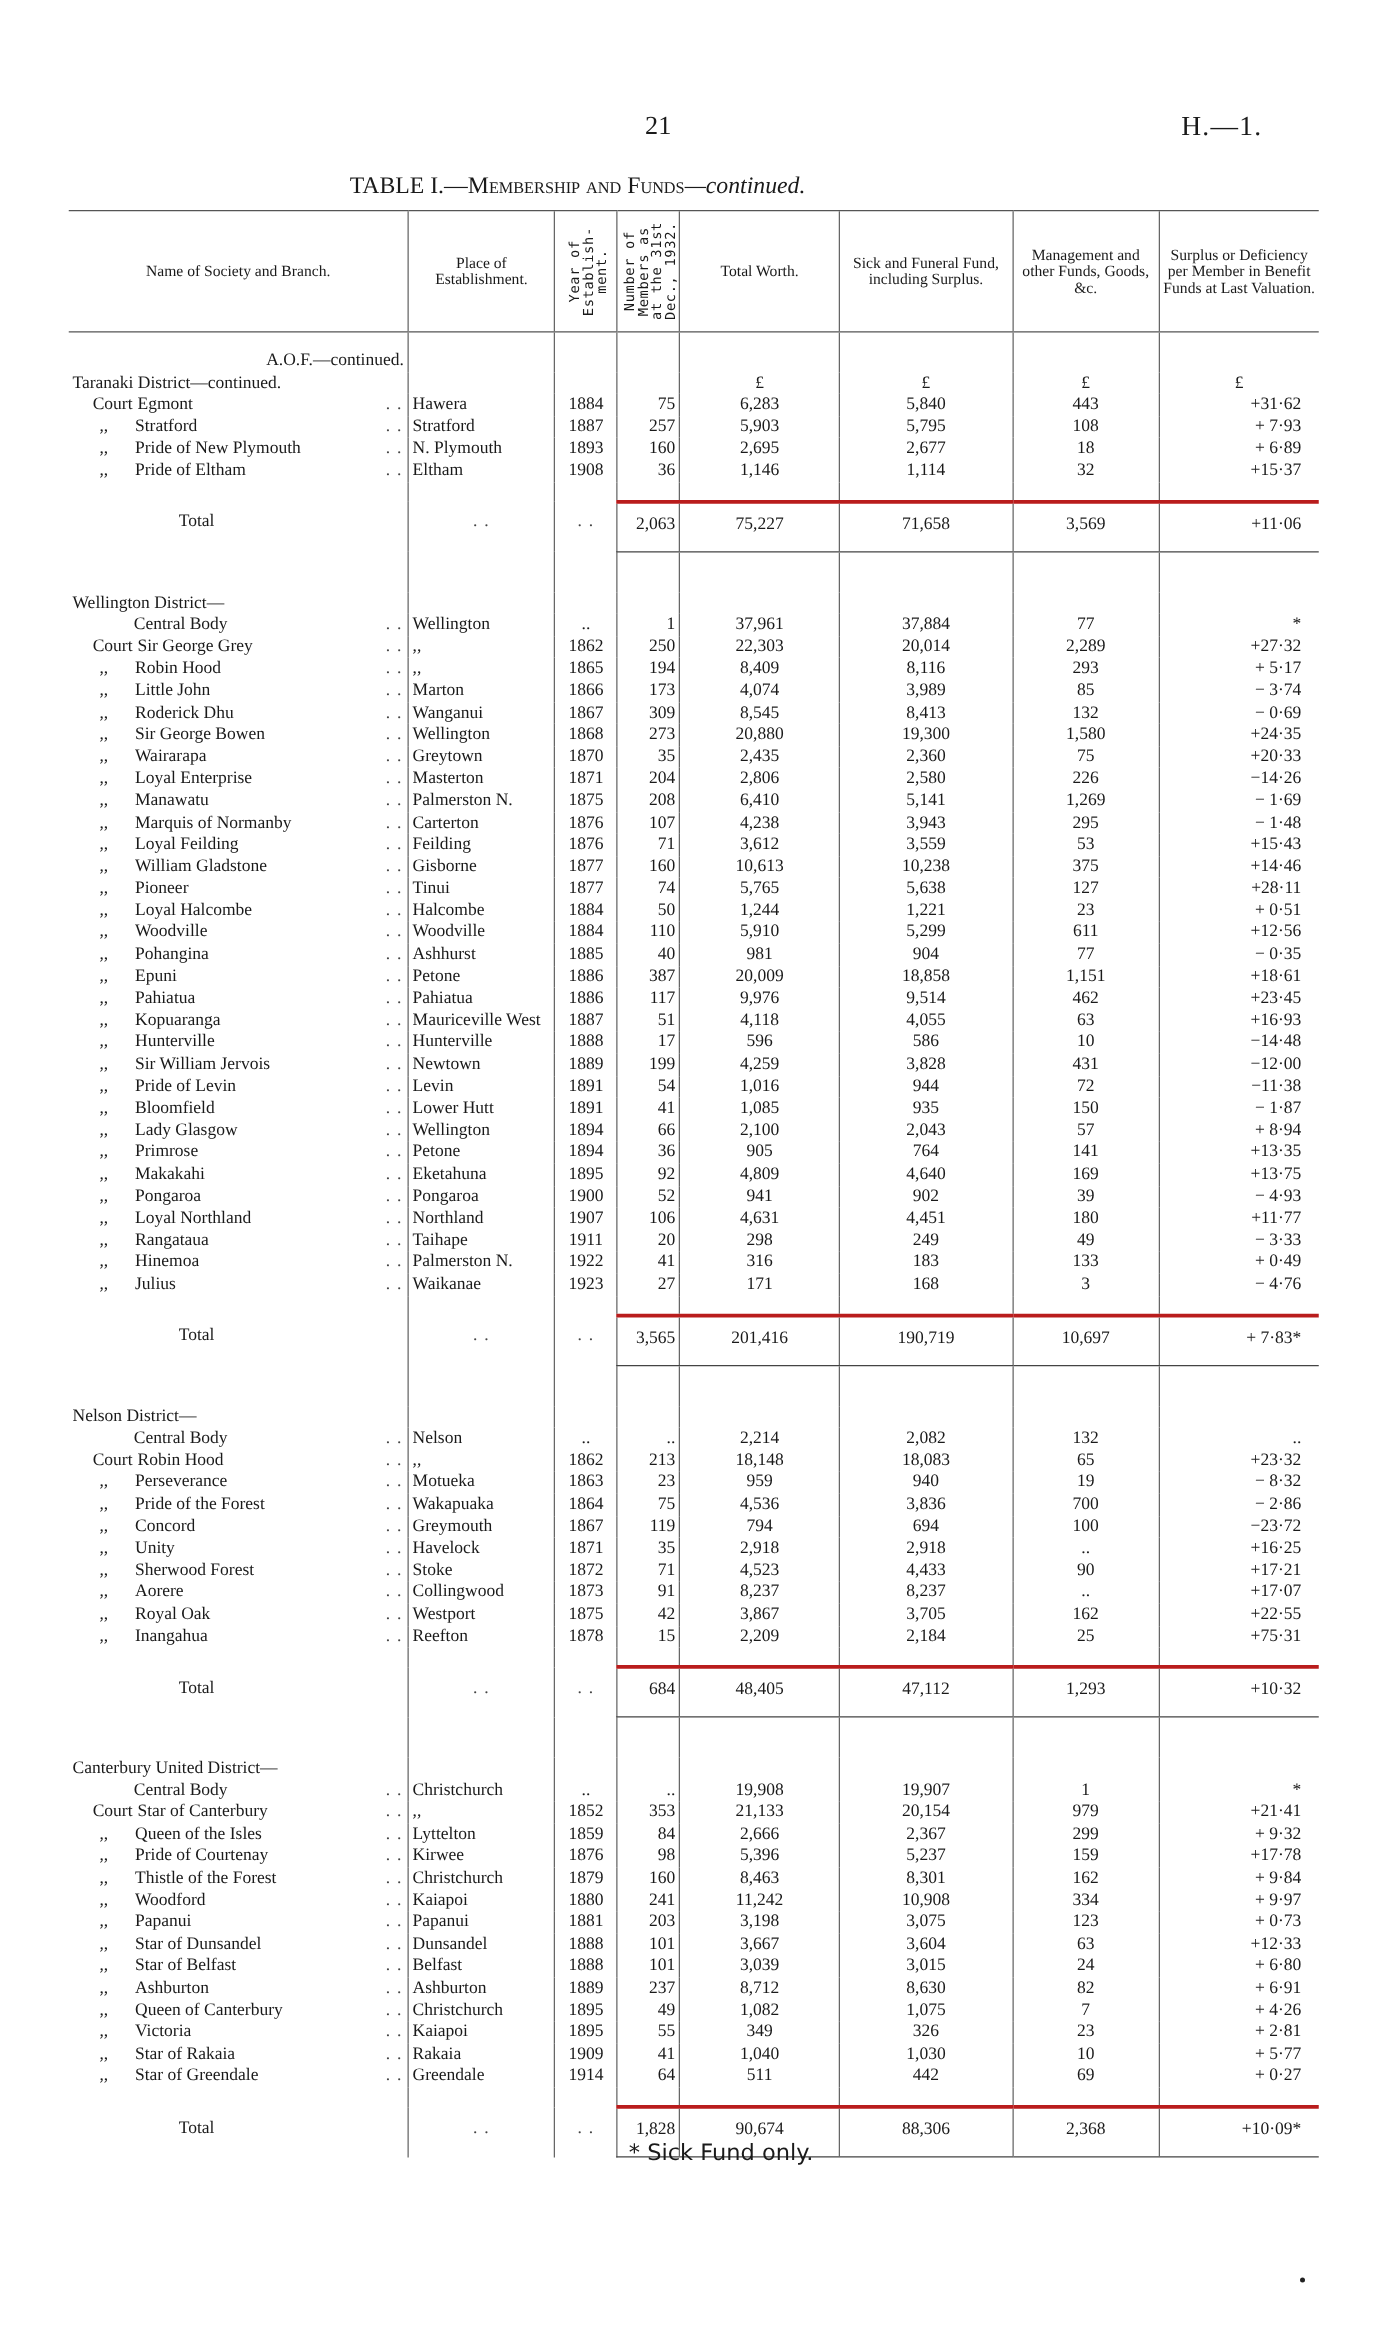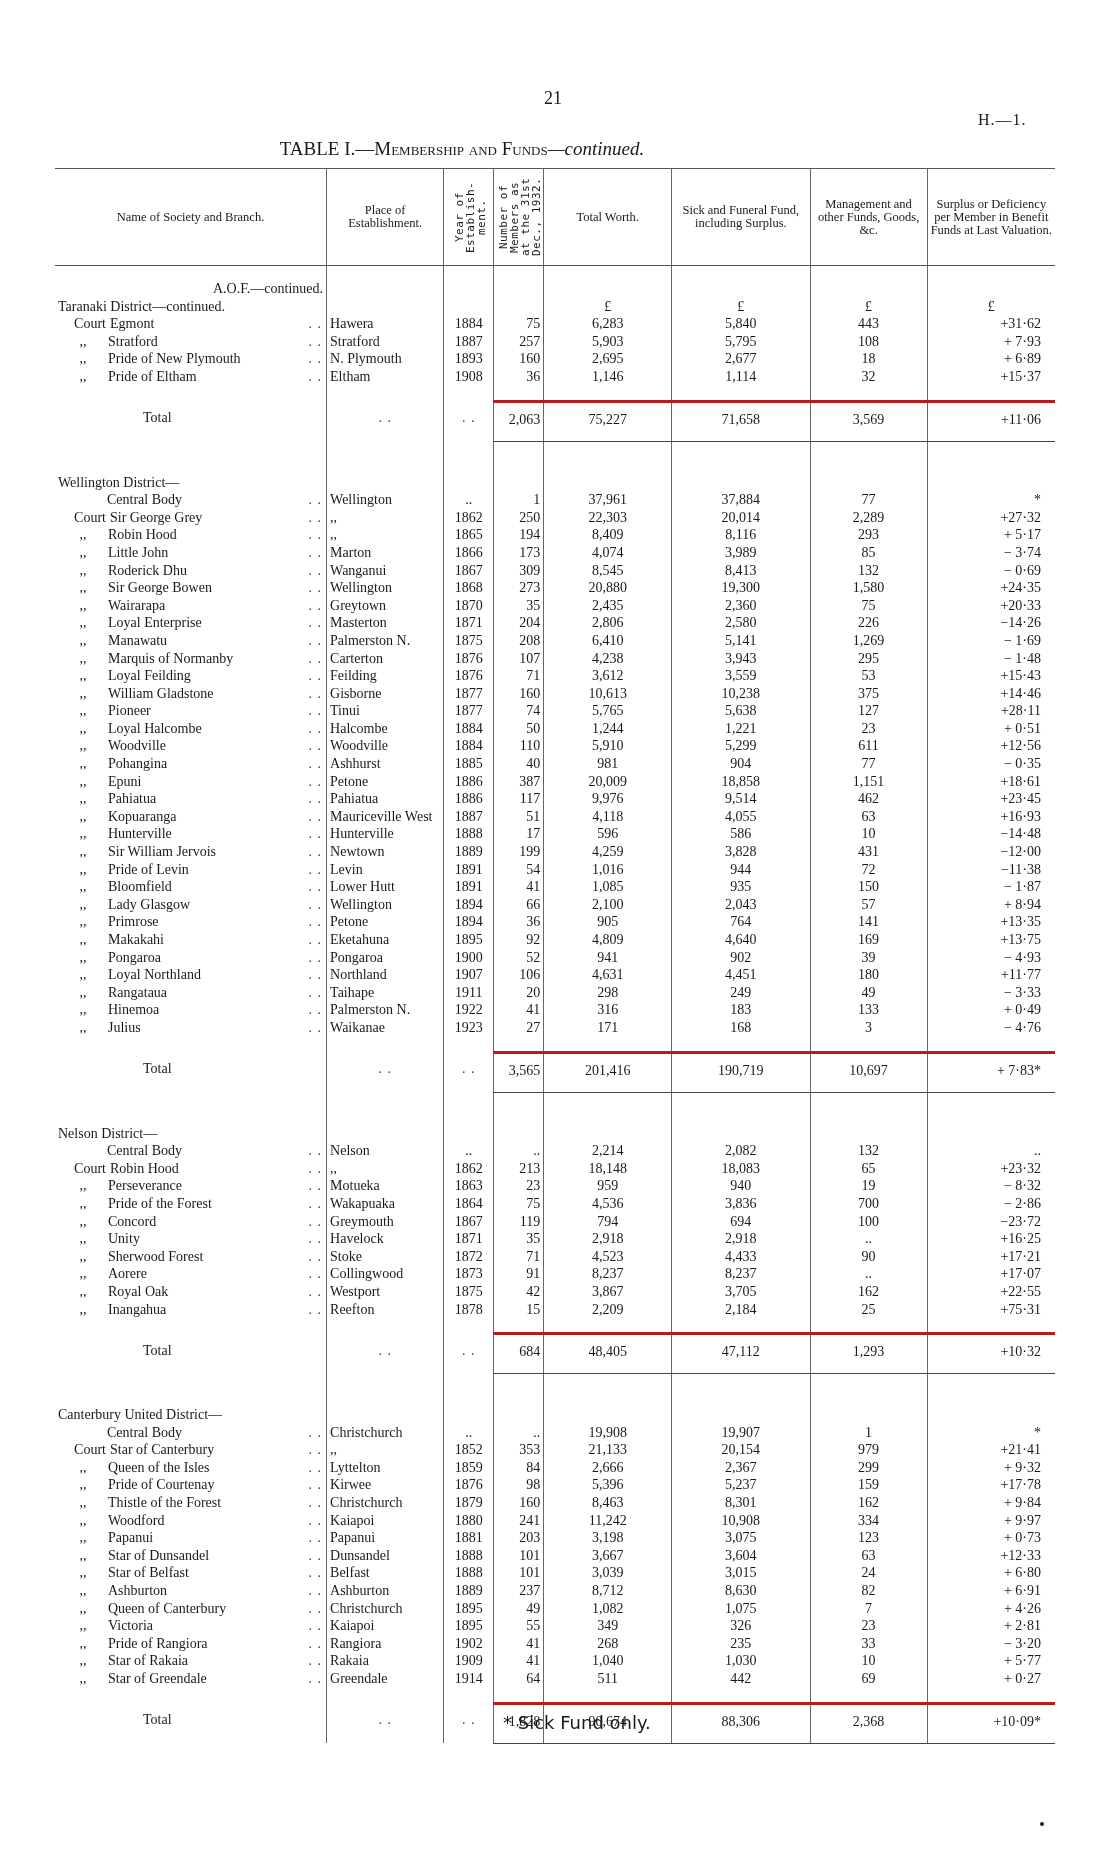--- a/index.html
+++ b/index.html
@@ -1,18 +1,18 @@
 <!DOCTYPE html>
 <html><head>
 <meta charset="utf-8">
 <style>
   html, body { margin: 0; padding: 0; background: #ffffff; }
   body { width: 1114px; height: 1861px; position: relative; font-family: "Liberation Serif", "DejaVu Serif", serif; color: #1a1a1a; overflow: hidden; }
-  .page-num { position: absolute; top: 88px; left: 544px; font-size: 18px; }
-  .doc-ref { position: absolute; top: 88px; left: 978px; font-size: 16px; letter-spacing: 1px; margin-top: 23px; }
+  .page-num { position: absolute; top: 88px; left: 516px; font-size: 21px; }
+  .doc-ref { position: absolute; top: 88px; left: 945px; font-size: 22px; letter-spacing: 1px; }
   .table-title { position: absolute; top: 138px; left: 0; width: 924px; text-align: center; font-size: 19px; }
   .table-title .sc { font-variant: small-caps; }
   .table-title i { font-style: italic; }
   .tbl { position: absolute; left: 55px; top: 168px; width: 1000px; border-collapse: collapse; font-size: 14px; table-layout: fixed; }
   .tbl th { font-weight: normal; font-size: 12.5px; line-height: 13px; vertical-align: middle; text-align: center; border-top: 1px solid #555; border-bottom: 1px solid #555; padding: 6px 2px; height: 84px; }
   .tbl th.vert { padding: 0; }
   .tbl th.vert div { writing-mode: vertical-rl; transform: rotate(180deg); margin: 0 auto; font-size: 11px; line-height: 11px; letter-spacing: 0.5px; font-family: "DejaVu Sans Mono", monospace; }
   .tbl td { padding: 0 3px; height: 17.6px; line-height: 17px; white-space: nowrap; vertical-align: top; }
   .c-name { width: 255px; }
   .c-place { width: 110px; }
@@ -795,30 +795,20 @@
         <td class="name-cell"><span class="branch-ditto">,,</span><span>Victoria</span><span class="trail dots">. .</span></td>
         <td class="vl place-cell"><span>Kaiapoi</span></td>
         <td class="vl ctr">1895</td>
         <td class="vl num">55</td>
         <td class="vl worth">349</td>
         <td class="vl sick">326</td>
         <td class="vl mgmt">23</td>
         <td class="vl surp">+ 2·81</td>
       </tr>
       <tr>
-        <td class="name-cell"><span class="branch-ditto">,,</span><span>Pride of Rangiora</span><span class="trail dots">. .</span></td>
-        <td class="vl place-cell"><span>Rangiora</span></td>
-        <td class="vl ctr">1902</td>
-        <td class="vl num">41</td>
-        <td class="vl worth">268</td>
-        <td class="vl sick">235</td>
-        <td class="vl mgmt">33</td>
-        <td class="vl surp">− 3·20</td>
-      </tr>
-      <tr>
         <td class="name-cell"><span class="branch-ditto">,,</span><span>Star of Rakaia</span><span class="trail dots">. .</span></td>
         <td class="vl place-cell"><span>Rakaia</span></td>
         <td class="vl ctr">1909</td>
         <td class="vl num">41</td>
         <td class="vl worth">1,040</td>
         <td class="vl sick">1,030</td>
         <td class="vl mgmt">10</td>
         <td class="vl surp">+ 5·77</td>
       </tr>
       <tr>

